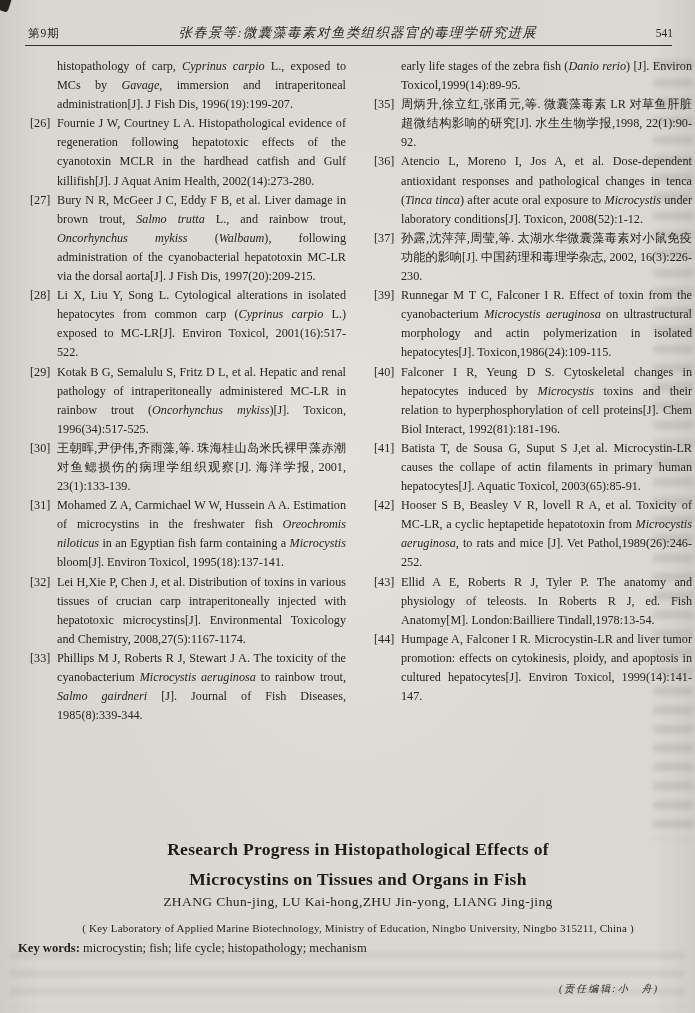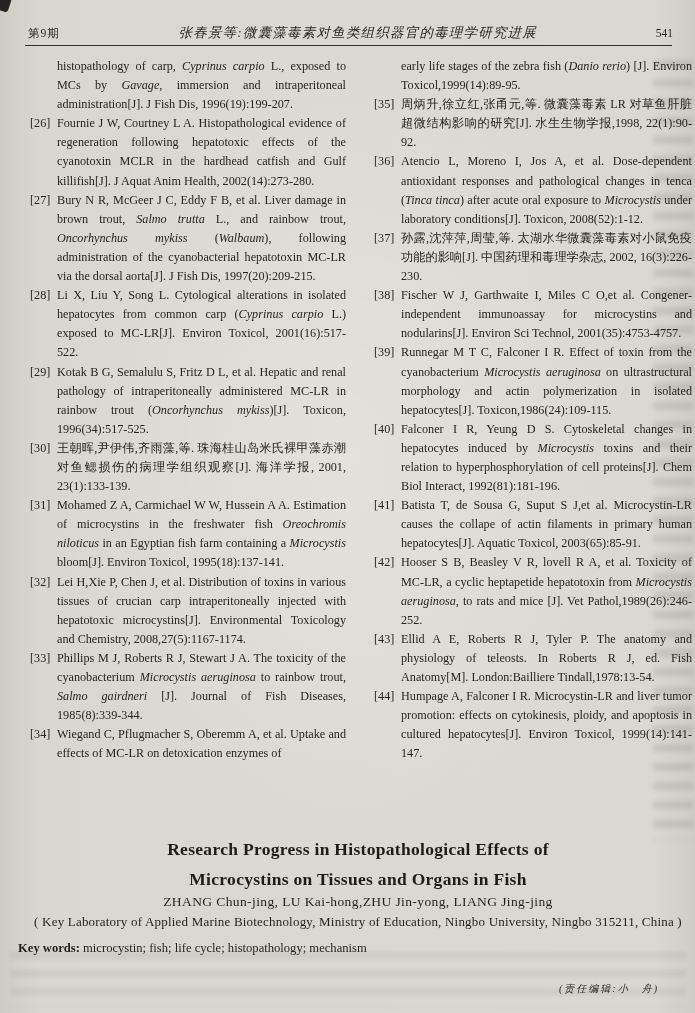--- a/index.html
+++ b/index.html
@@ -62,21 +62,21 @@
   }
   .ref-num{position:absolute;left:0;top:0;}
   .it{font-style:italic;}
   
   .article{position:absolute;top:835px;left:0;right:0;text-align:center;padding-left:21px;}
   .art-title{
     font-size:17.5px;font-weight:bold;line-height:29.5px;
     letter-spacing:.3px;color:#1f1b18;
   }
   .authors{font-size:13.5px;letter-spacing:.4px;}
-  .affiliation{font-size:13px;margin-top:4px;letter-spacing:.2px;}
+  .affiliation{font-size:11px;margin-top:12px;letter-spacing:.2px;}
   .keywords{
     position:absolute;top:941px;left:18px;right:40px;
     font-size:12.6px;text-align:left;
   }
   .kw-label{font-weight:bold;}
   .editor-note{
     position:absolute;top:982px;right:36px;
     font-size:10px;font-style:italic;letter-spacing:2px;color:#2a2622;
   }
 </style>
@@ -136,24 +136,20 @@
   <div class="ref">
     <span class="ref-num">[32]</span>
     <span class="ref-text"><span>Lei H,Xie P, Chen J, et al. Distribution of toxins in various tissues of crucian carp intraperitoneally injected with hepatotoxic microcystins[J]. Environmental Toxicology and Chemistry, 2008,27(5):1167-1174.</span></span>
   </div>
 
   <div class="ref">
     <span class="ref-num">[33]</span>
     <span class="ref-text"><span>Phillips M J, Roberts R J, Stewart J A. The toxicity of the cyanobacterium </span><span class="it">Microcystis aeruginosa</span><span> to rainbow trout, </span><span class="it">Salmo gairdneri</span><span> [J]. Journal of Fish Diseases, 1985(8):339-344.</span></span>
   </div>
 
-  <div class="ref">
-    <span class="ref-num">[34]</span>
-    <span class="ref-text"><span>Wiegand C, Pflugmacher S, Oberemm A, et al. Uptake and effects of MC-LR on detoxication enzymes of</span></span>
-  </div>
 </div>
     <div class="col">
   <div class="ref">
     <span class="ref-num"></span>
     <span class="ref-text"><span>early life stages of the zebra fish (</span><span class="it">Danio rerio</span><span>) [J]. Environ Toxicol,1999(14):89-95.</span></span>
   </div>
 
   <div class="ref">
     <span class="ref-num">[35]</span>
     <span class="ref-text"><span>周炳升,徐立红,张甬元,等. 微囊藻毒素 LR 对草鱼肝脏超微结构影响的研究[J]. 水生生物学报,1998, 22(1):90-92.</span></span>
@@ -162,24 +158,20 @@
   <div class="ref">
     <span class="ref-num">[36]</span>
     <span class="ref-text"><span>Atencio L, Moreno I, Jos A, et al. Dose-dependent antioxidant responses and pathological changes in tenca (</span><span class="it">Tinca tinca</span><span>) after acute oral exposure to </span><span class="it">Microcystis</span><span> under laboratory conditions[J]. Toxicon, 2008(52):1-12.</span></span>
   </div>
 
   <div class="ref">
     <span class="ref-num">[37]</span>
     <span class="ref-text"><span>孙露,沈萍萍,周莹,等. 太湖水华微囊藻毒素对小鼠免疫功能的影响[J]. 中国药理和毒理学杂志, 2002, 16(3):226-230.</span></span>
   </div>
 
-  <div class="ref">
-    <span class="ref-num">[38]</span>
-    <span class="ref-text"><span>Fischer W J, Garthwaite I, Miles C O,et al. Congener-independent immunoassay for microcystins and nodularins[J]. Environ Sci Technol, 2001(35):4753-4757.</span></span>
-  </div>
 
   <div class="ref">
     <span class="ref-num">[39]</span>
     <span class="ref-text"><span>Runnegar M T C, Falconer I R. Effect of toxin from the cyanobacterium </span><span class="it">Microcystis aeruginosa</span><span> on ultrastructural morphology and actin polymerization in isolated hepatocytes[J]. Toxicon,1986(24):109-115.</span></span>
   </div>
 
   <div class="ref">
     <span class="ref-num">[40]</span>
     <span class="ref-text"><span>Falconer I R, Yeung D S. Cytoskeletal changes in hepatocytes induced by </span><span class="it">Microcystis</span><span> toxins and their relation to hyperphosphorylation of cell proteins[J]. Chem Biol Interact, 1992(81):181-196.</span></span>
   </div>

